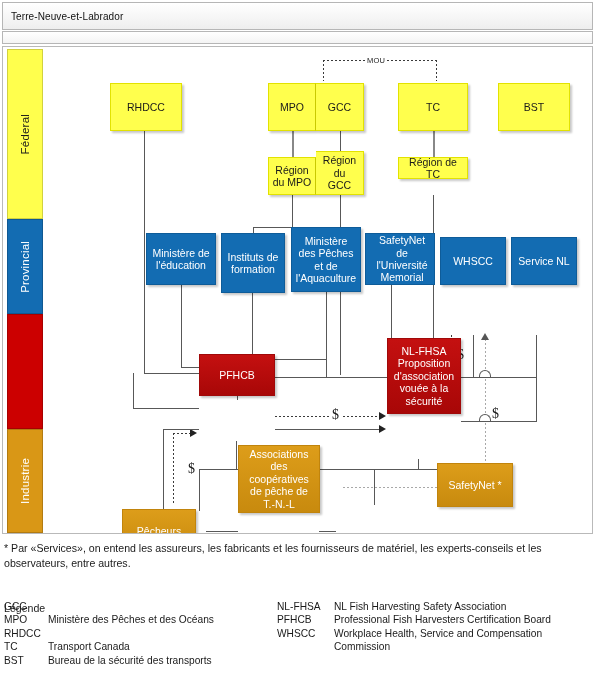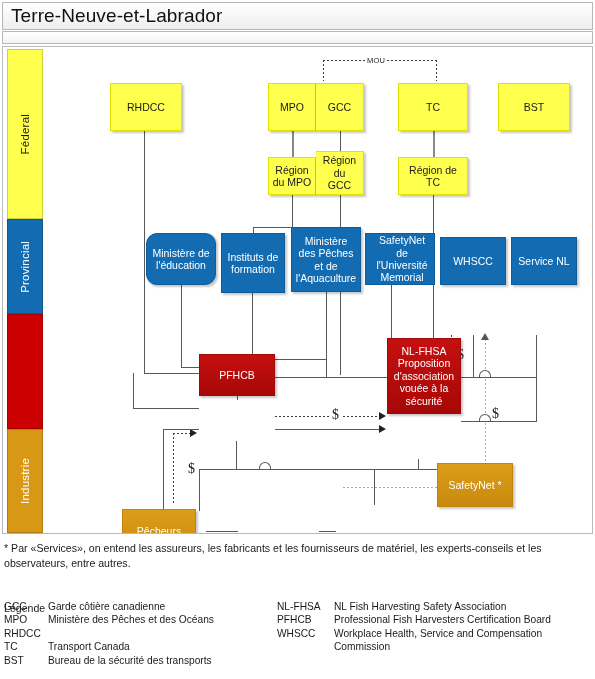--- a/index.html
+++ b/index.html
@@ -18,21 +18,21 @@
 
   
   .titlebar {
     position: absolute;
     left: 2px; top: 2px;
     width: 591px; height: 28px;
     background: linear-gradient(to bottom,#ffffff 0%,#f6f6f6 55%,#eeeeee 100%);
     border: 1px solid #b6b6b6;
     display: flex; align-items: center;
     padding-left: 8px;
-    font-size: 19px;
+    font-size: 10px;
     color: #111;
     letter-spacing: .1px;
   }
   .subbar {
     position: absolute;
     left: 2px; top: 31px;
     width: 591px; height: 13px;
     background: linear-gradient(to bottom,#ffffff 0%,#f4f4f4 100%);
     border: 1px solid #b6b6b6;
   }
@@ -304,25 +304,25 @@
 
     <div class="node fed pair-left" style="left:265px;top:110px;width:48px;height:38px; white-space:pre-line;">
       <span style="white-space:pre-line;">Région
 du MPO</span>
     </div>
     <div class="node fed pair-right" style="left:313px;top:104px;width:48px;height:44px; white-space:pre-line;">
       <span style="white-space:pre-line;">Région
 du
 GCC</span>
     </div>
-    <div class="node fed" style="left:395px;top:110px;width:70px;height:38px;justify-content:flex-end;">
+    <div class="node fed" style="left:395px;top:110px;width:70px;height:22px;justify-content:flex-end;">
       <span>Région de TC</span>
     </div>
 
-    <div class="node prov" style="left:143px;top:186px;width:70px;height:52px; white-space:pre-line;border-radius:11px;">
+    <div class="node prov" style="left:143px;top:186px;width:70px;height:52px; white-space:pre-line;">
       <span style="white-space:pre-line;">Ministère de
 l'éducation</span>
     </div>
     <div class="node prov" style="left:218px;top:186px;width:64px;height:60px; white-space:pre-line;">
       <span style="white-space:pre-line;">Instituts de
 formation</span>
     </div>
     <div class="node prov" style="left:288px;top:180px;width:70px;height:65px; white-space:pre-line;">
       <span style="white-space:pre-line;">Ministère
 des Pêches
@@ -348,34 +348,40 @@
       <span style="white-space:pre-line;">NL-FHSA
 Proposition
 d'association
 vouée à la
 sécurité</span>
     </div>
 
     <div class="node ind" style="left:119px;top:462px;width:74px;height:44px;margin-top:-44px;top:506px;">
       <span>Pêcheurs</span>
     </div>
+    <div class="node ind" style="left:235px;top:398px;width:82px;height:68px; white-space:pre-line;">
+      <span style="white-space:pre-line;">Associations
+des
+coopératives
+de pêche de
+T.-N.-L</span>
+    </div>
     <div class="node ind" style="left:434px;top:416px;width:76px;height:44px;">
       <span>SafetyNet *</span>
     </div>
 
   </div>
 
   <div class="footnote">* Par «Services», on entend les assureurs, les fabricants et les fournisseurs de matériel, les experts-conseils et les observateurs, entre autres.</div>
 
   <div class="legend-title">Légende</div>
 
   <div class="legend-col left">
     <div class="legend-row">
       <span class="abbr">GCC</span>
-      <span class="desc">Garde côtière canadienne</span>
     </div>
     <div class="legend-row">
       <span class="abbr">MPO</span>
       <span class="desc">Ministère des Pêches et des Océans</span>
     </div>
     <div class="legend-row">
       <span class="abbr">RHDCC</span>
     </div>
     <div class="legend-row">
       <span class="abbr">TC</span>

